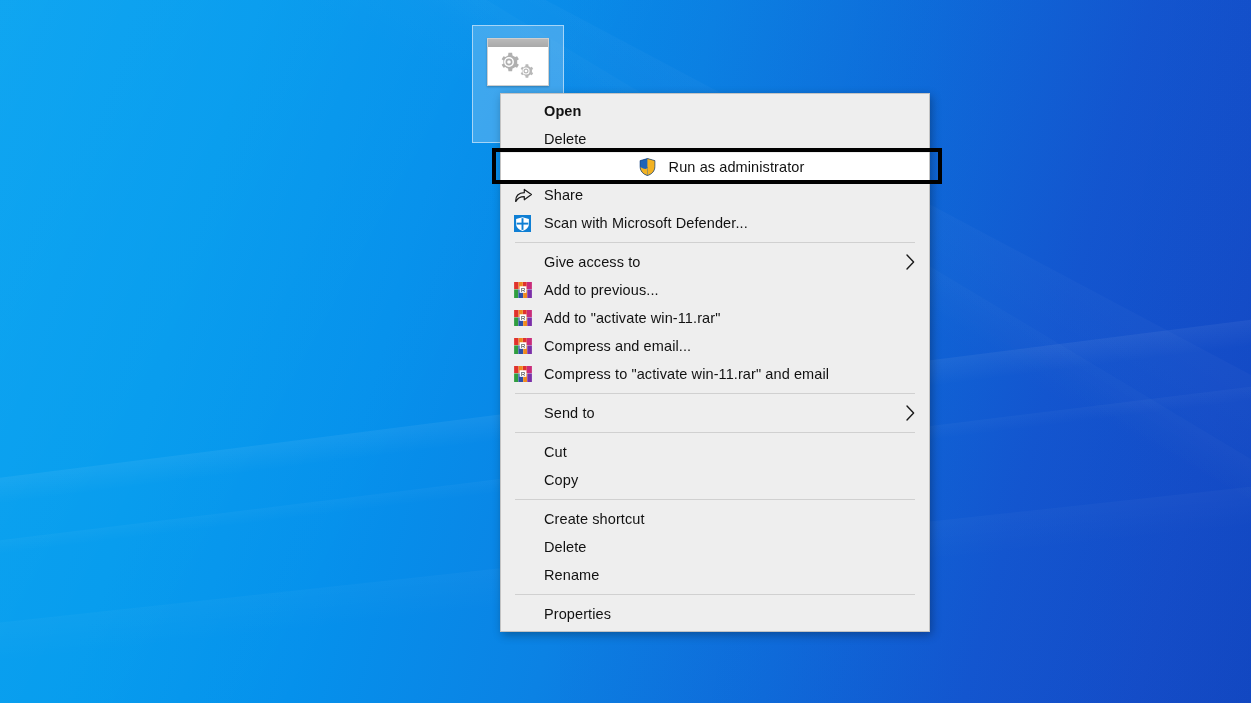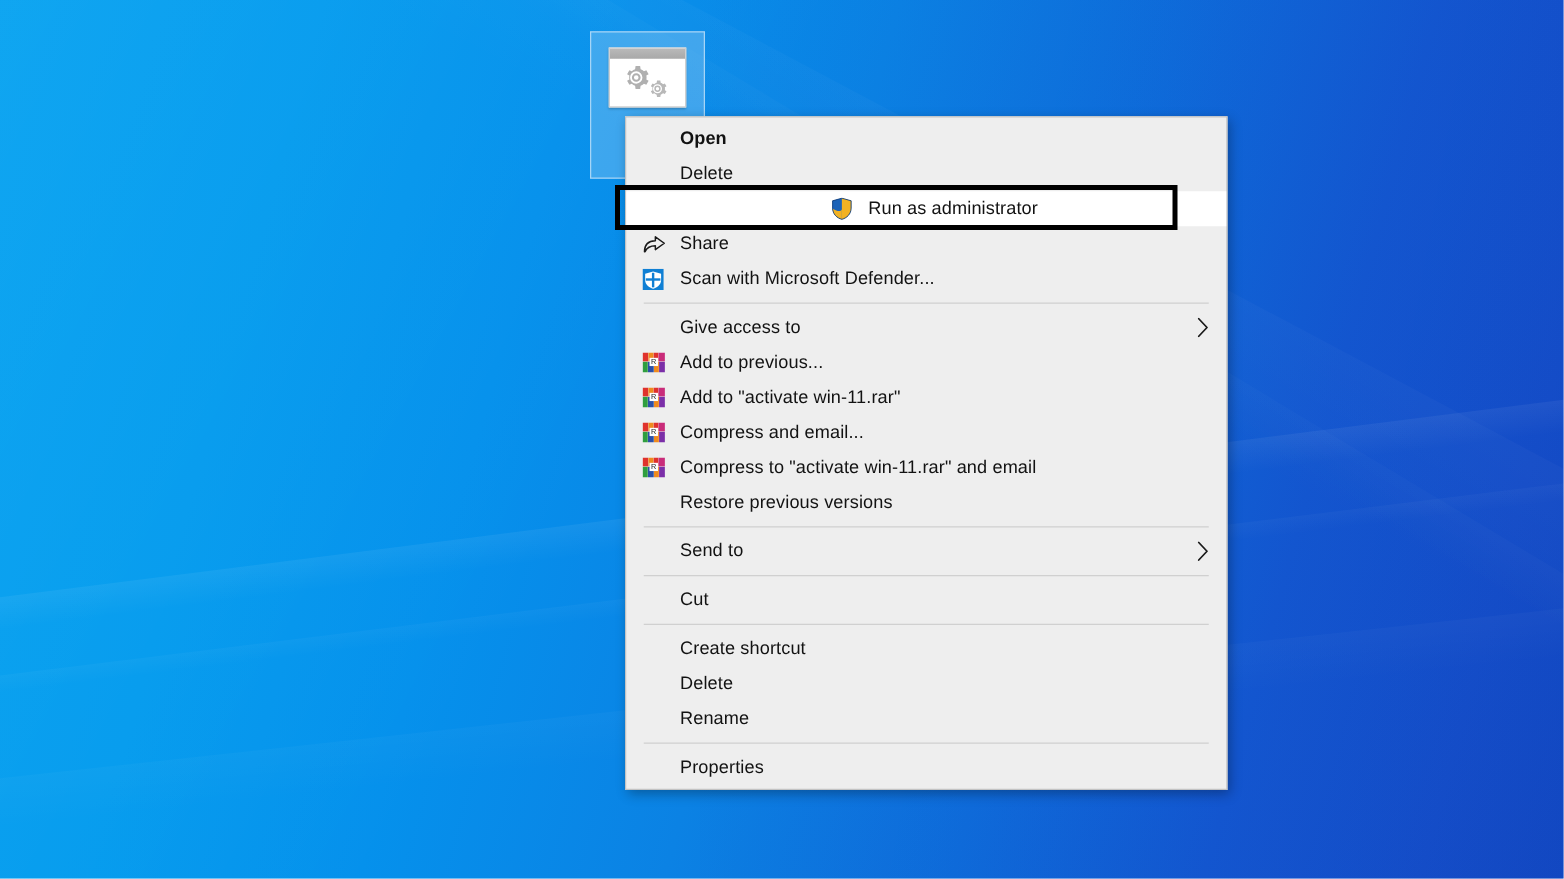--- a/index.html
+++ b/index.html
@@ -75,21 +75,21 @@
     line-height:15px;
     text-shadow:0 0 3px rgba(0,0,0,.8);
     width:90px;
     word-break:break-word;
   }
 
   
   #context-menu {
     position:absolute;
     left:500px; top:93px;
-    width:482px;
+    width:430px;
     background:#EEEEEE;
     border:1px solid #c3c3c3;
     box-shadow:2px 3px 9px rgba(0,0,0,0.30);
     padding:3px 0 3px 0;
     font-size:14.5px;
     color:#111;
     z-index:5;
   }
   .menu-item {
     position:relative;
@@ -301,37 +301,37 @@
               <rect x="4.8" y="8.4" width="5.2" height="9.6" fill="#2C4FA8"></rect>
               <rect x="10.2" y="8.4" width="4.4" height="9.6" fill="#F08A1E"></rect>
               <rect x="14.8" y="8.4" width="5.2" height="9.6" fill="#7B2FA8"></rect>
               <rect x="6.2" y="4.8" width="7.6" height="7.4" fill="#ffffff"></rect>
               <text x="10" y="10.8" font-size="6.6" text-anchor="middle" fill="#222" font-family="Liberation Sans, sans-serif">R</text>
             </svg>
           </span>
         </span>
         <span class="label">Compress to "activate win-11.rar" and email</span>
       </div>
-      <div class="menu-item">
-        <span class="slot"></span>
-        <span class="label">Restore previous versions</span>
-      </div>
       <div class="separator"></div>
       <div class="menu-item">
         <span class="slot"></span>
         <span class="label">Send to</span>
         <span class="chev"><svg viewBox="0 0 10 16" width="10" height="16">
             <path d="M2 1 L8.6 8 L2 15" fill="none" stroke="#1a1a1a" stroke-width="1.4" stroke-linecap="round" stroke-linejoin="round"></path>
           </svg></span>
       </div>
       <div class="separator"></div>
       <div class="menu-item">
         <span class="slot"></span>
         <span class="label">Cut</span>
       </div>
+      <div class="menu-item">
+        <span class="slot"></span>
+        <span class="label">Copy</span>
+      </div>
       <div class="separator"></div>
       <div class="menu-item">
         <span class="slot"></span>
         <span class="label">Create shortcut</span>
       </div>
       <div class="menu-item">
         <span class="slot"></span>
         <span class="label">Delete</span>
       </div>
       <div class="menu-item">

